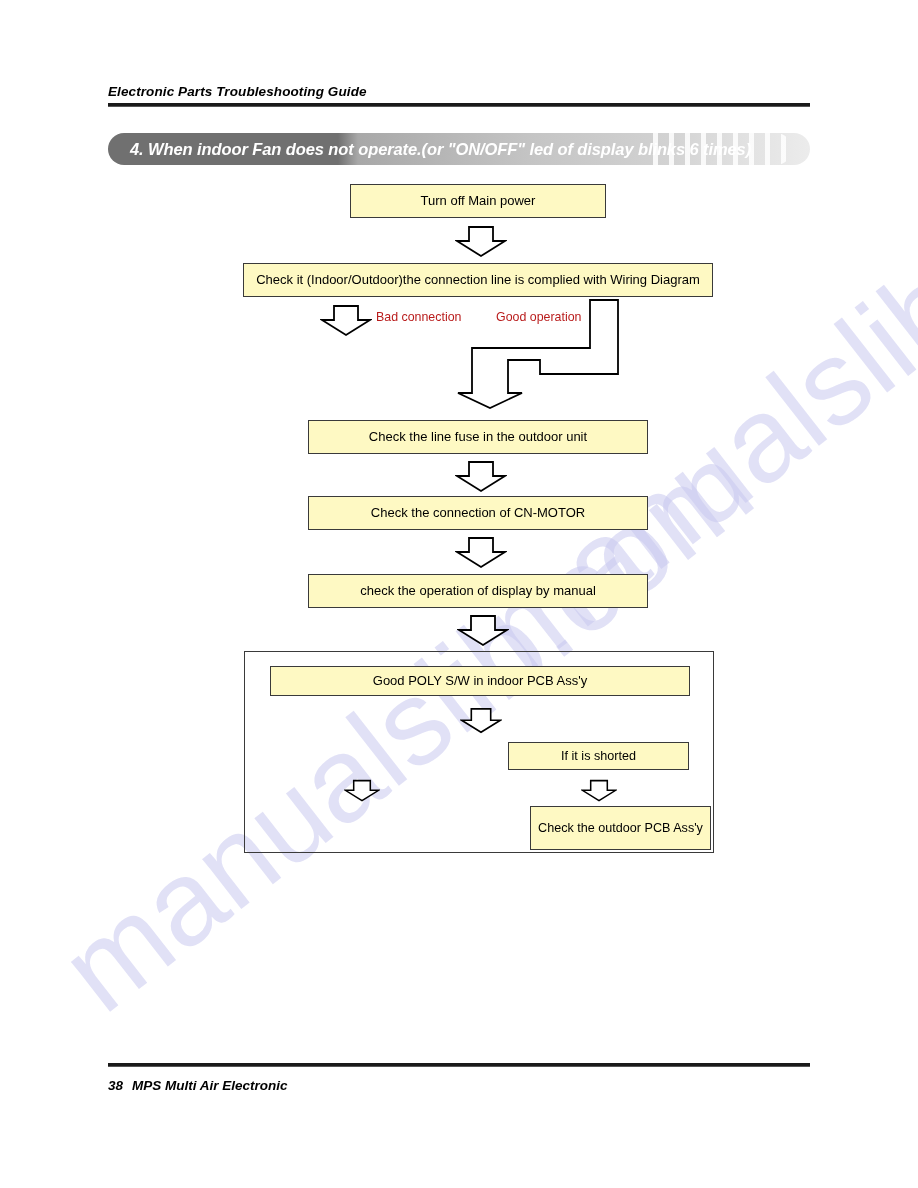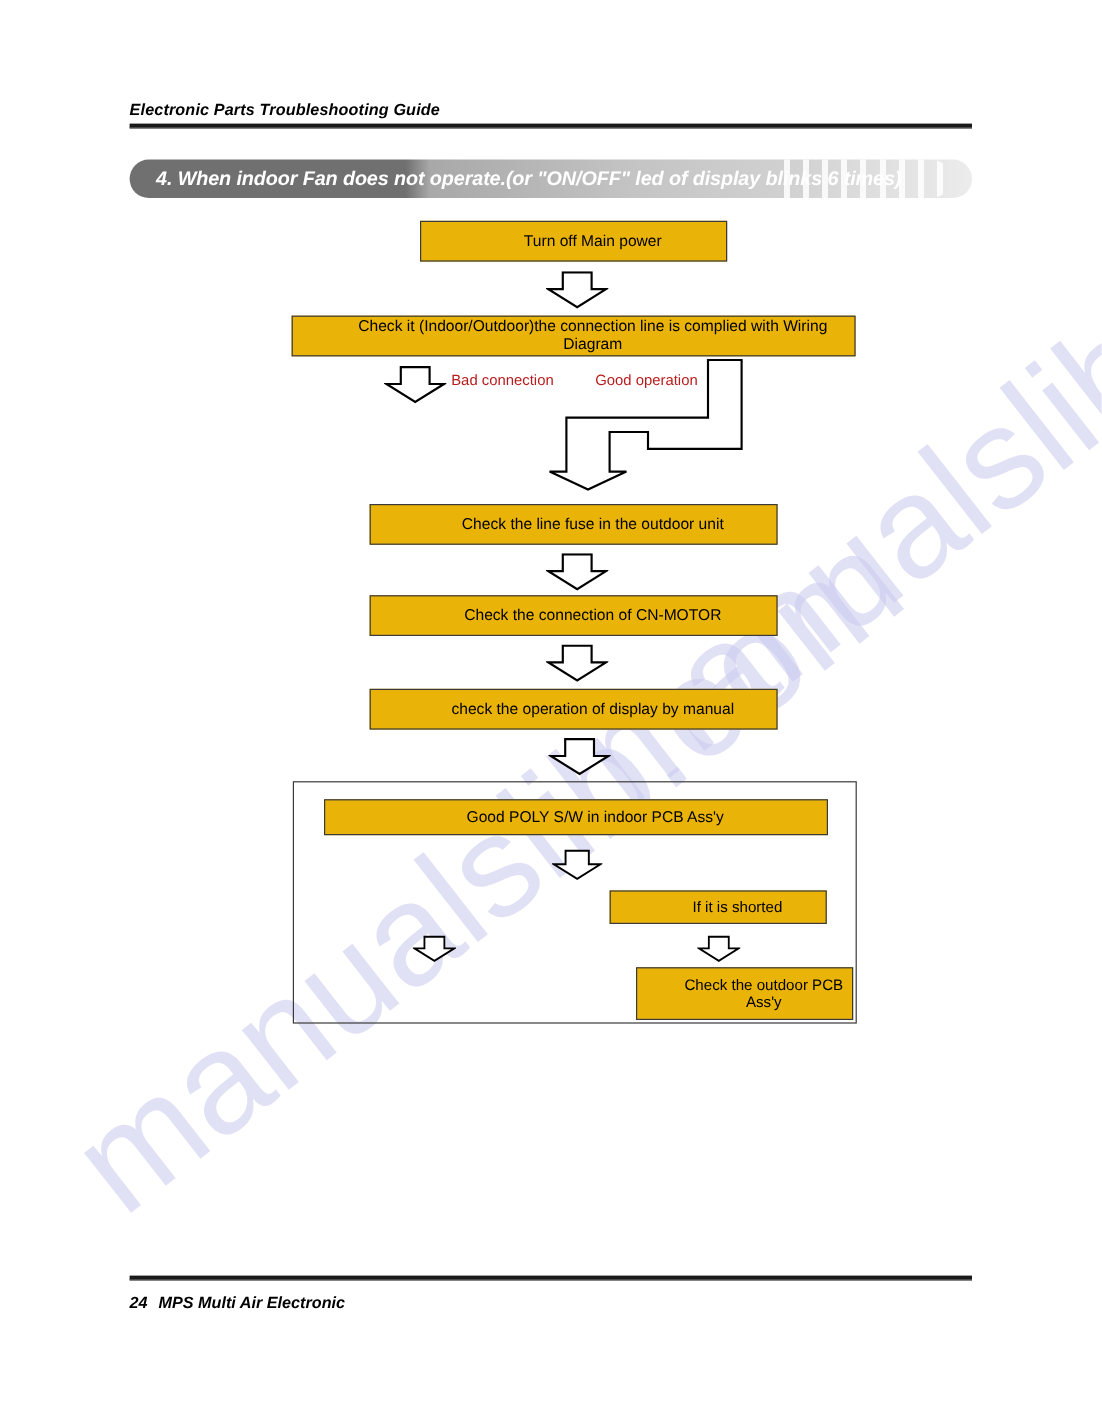--- a/index.html
+++ b/index.html
@@ -104,30 +104,29 @@
   
   #flowchart {
     position: absolute;
     left: 0; top: 0;
     width: 918px; height: 1188px;
     z-index: 8;
   }
   .node {
     position: absolute;
     border: 1.4px solid #3a3a3a;
-    background: #eab308;
+    background: #fef9c3;
     box-sizing: border-box;
     display: flex;
     align-items: center;
     justify-content: center;
     font-size: 13px;
     color: #000;
     text-align: center;
     line-height: 1.15;
-    padding-left: 32px;
   }
   .node.small { font-size: 12.6px; }
   .group-box {
     position: absolute;
     border: 1.4px solid #3a3a3a;
     background: transparent;
     box-sizing: border-box;
   }
   .edge-label {
     position: absolute;
@@ -251,14 +250,14 @@
     <path d="M14 1 L38 1 L38 15 L50 15 L26 30 L2 15 L14 15 Z" fill="#ffffff" stroke="#000000" stroke-width="2.2" stroke-linejoin="miter"></path>
   </svg>
 
 
   <div class="node small" style="left:530px; top:806px; width:181px; height:44px;">Check the outdoor PCB Ass'y</div>
 
 </div>
 
 <div id="footer-rule"></div>
 <div id="footer-text">
-  <span id="footer-page">24</span><span>MPS Multi Air Electronic</span>
+  <span id="footer-page">38</span><span>MPS Multi Air Electronic</span>
 </div>
 
 </body></html>

